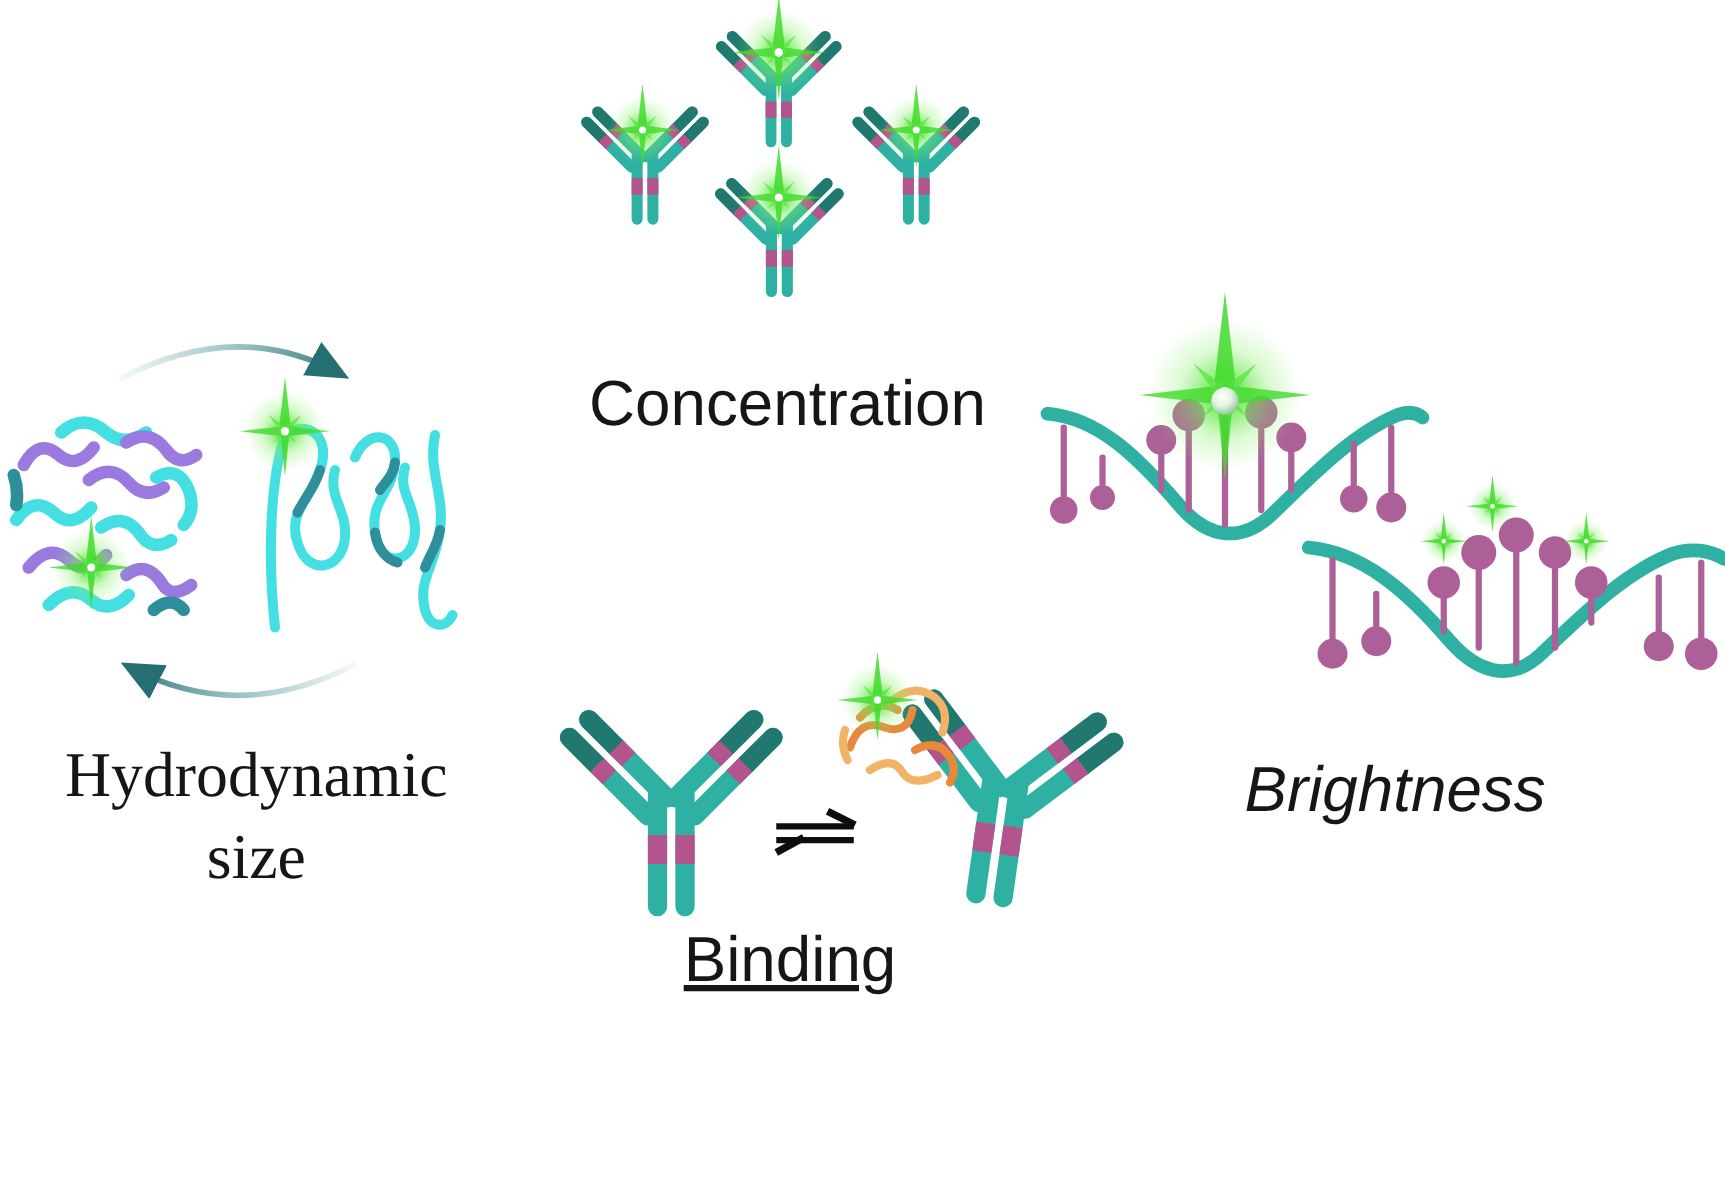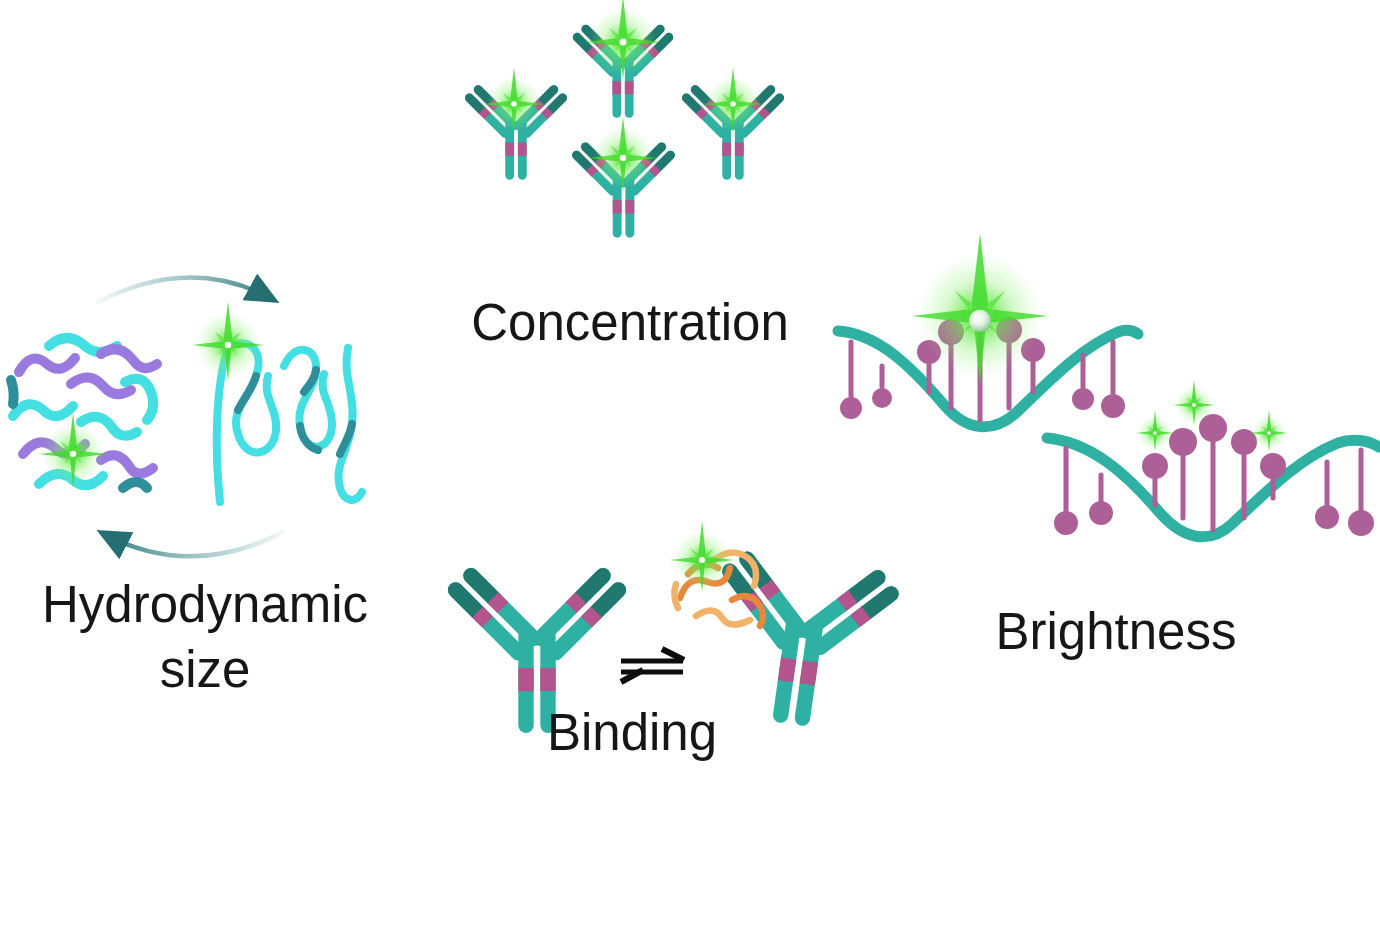--- a/index.html
+++ b/index.html
@@ -193,24 +193,24 @@
         <path d="M621,661 L683,661" stroke-width="5"></path>
         <path d="M662,649 L684,660" stroke-width="6"></path>
         <path d="M621,672 L683,672" stroke-width="5"></path>
         <path d="M643,670 L621,682" stroke-width="6"></path>
       </g>
     </g>
   </svg>
 
   <div class="label" style="left:430px;top:291px;width:400px;">Concentration</div>
 
-  <div class="label" style="left:5px;top:573px;width:400px;">
+  <div class="label" style="left:5px;top:589px;width:400px;font-family:Liberation Serif, serif;">
     <div>Hydrodynamic</div>
     <div>size</div>
   </div>
 
-  <div class="label" style="left:966px;top:600px;width:300px;">Brightness</div>
-
-  <div class="label" style="left:432px;top:701px;width:400px;">
+  <div class="label" style="left:966px;top:600px;width:300px;font-style:italic;">Brightness</div>
+
+  <div class="label" style="left:432px;top:736px;width:400px;text-decoration:underline;">
     <div>Binding</div>
   </div>
 
 </div>
 
 </body></html>

